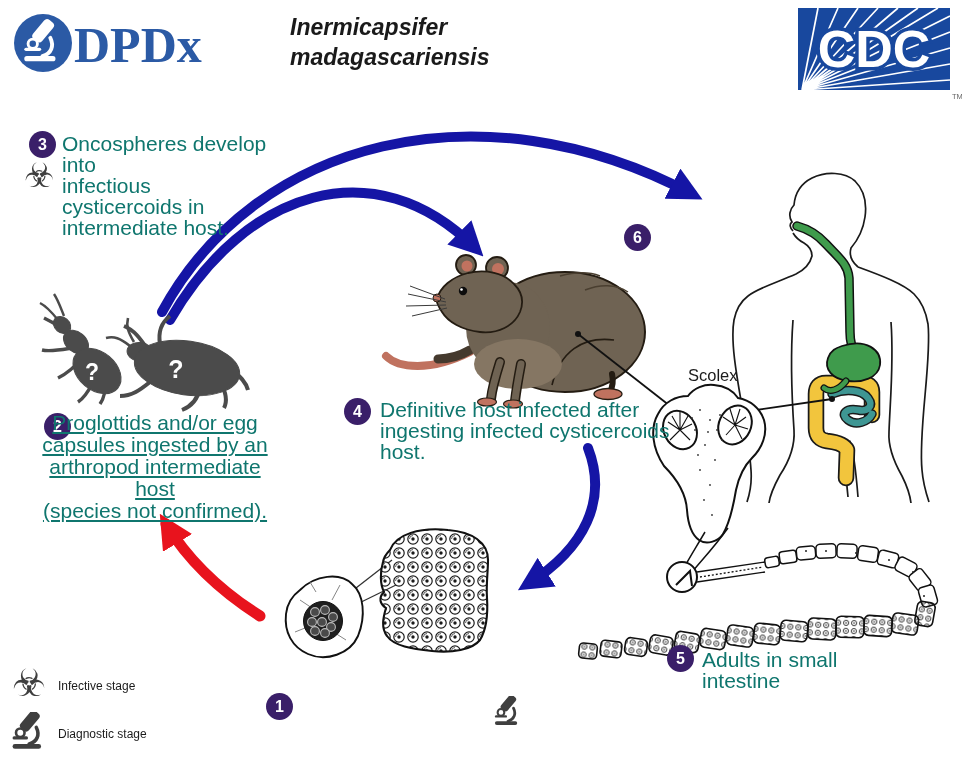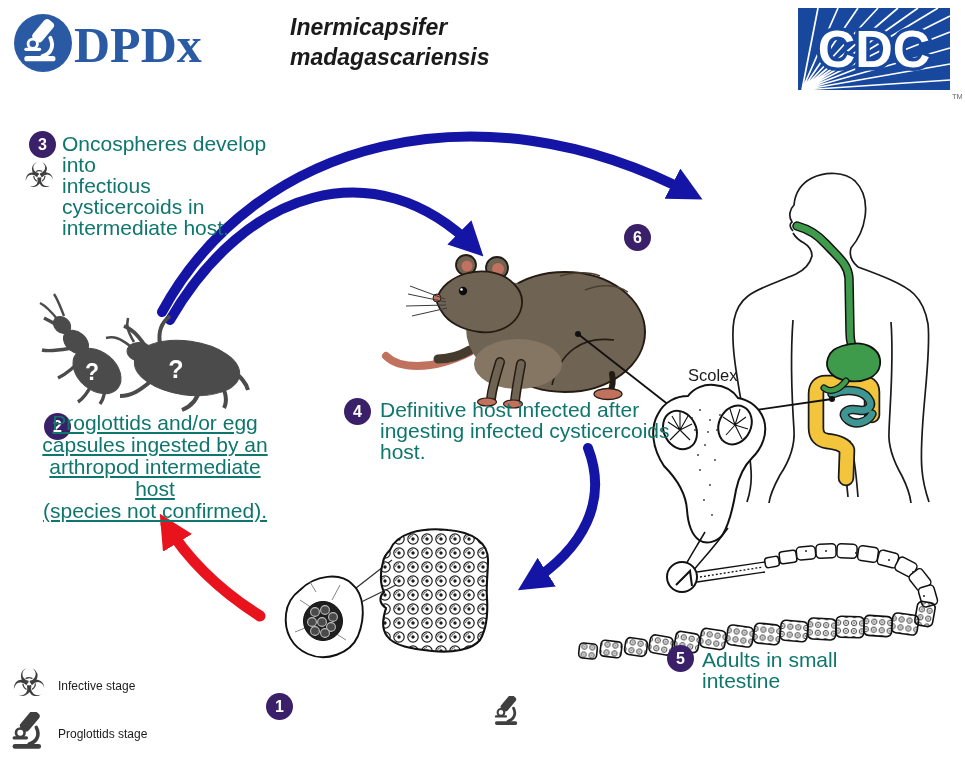--- a/index.html
+++ b/index.html
@@ -323,15 +323,15 @@
 
   <svg class="abs" style="left:11px;top:712px;" width="34" height="38" viewBox="0 0 28 32">
     <g fill="#3f3f3f" stroke="#3f3f3f">
       <rect x="11" y="-2" width="9" height="19" rx="3" transform="rotate(40 15.5 7.5)" stroke="none"></rect>
       <circle cx="7.5" cy="17.5" r="3.6" fill="none" stroke-width="2.2"></circle>
       <path d="M21,13 C24,19 22,25 15,27" fill="none" stroke-width="3" stroke-linecap="round"></path>
       <rect x="1" y="20.5" width="13" height="2.6" rx="1.3" stroke="none"></rect>
       <rect x="1" y="27" width="24" height="4" rx="2" stroke="none"></rect>
     </g>
   </svg>
-  <div class="legend-label" style="left:58px;top:727px;">Proglottids stage</div>
+  <div class="legend-label" style="left:58px;top:727px;">Diagnostic stage</div>
 
 </div>
 
 </body></html>

